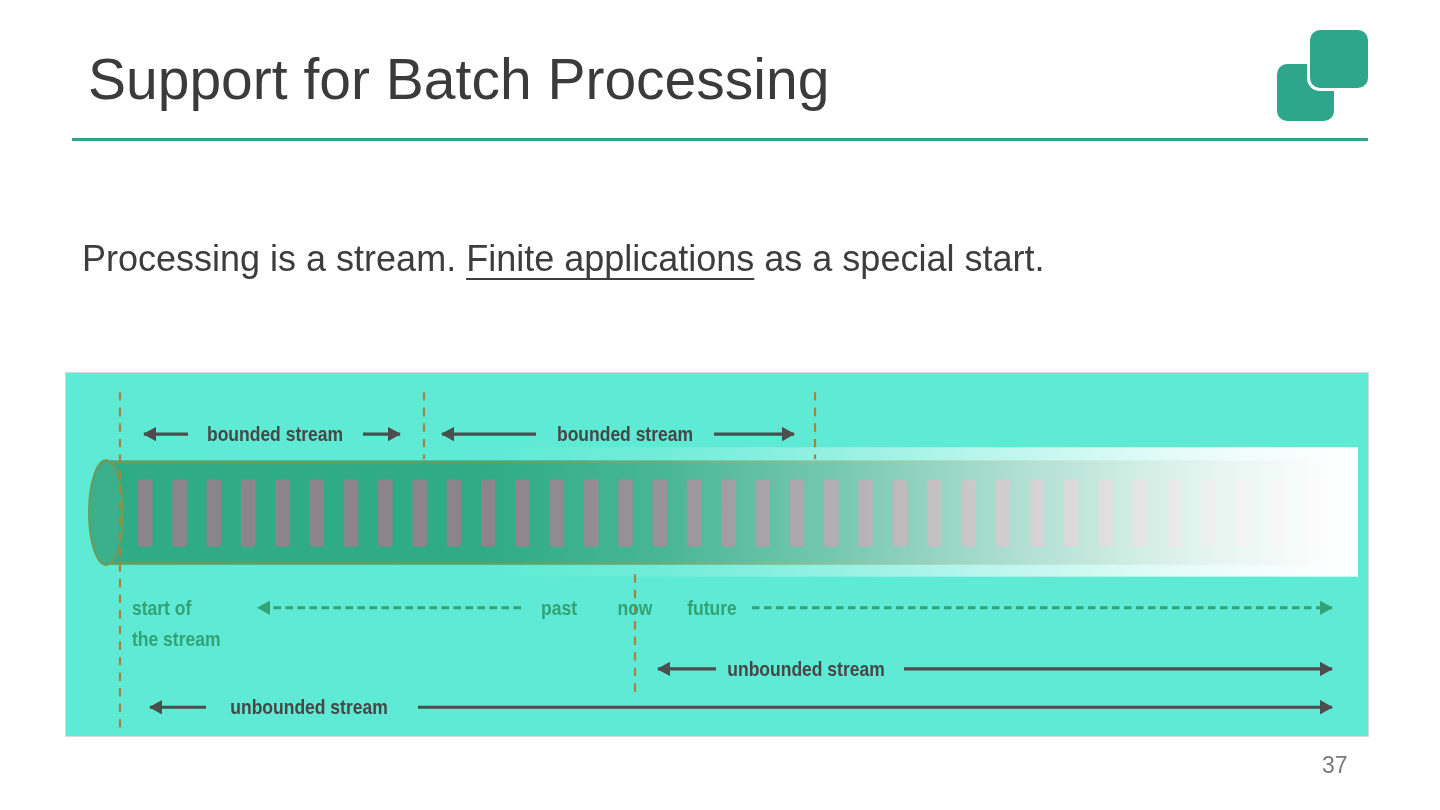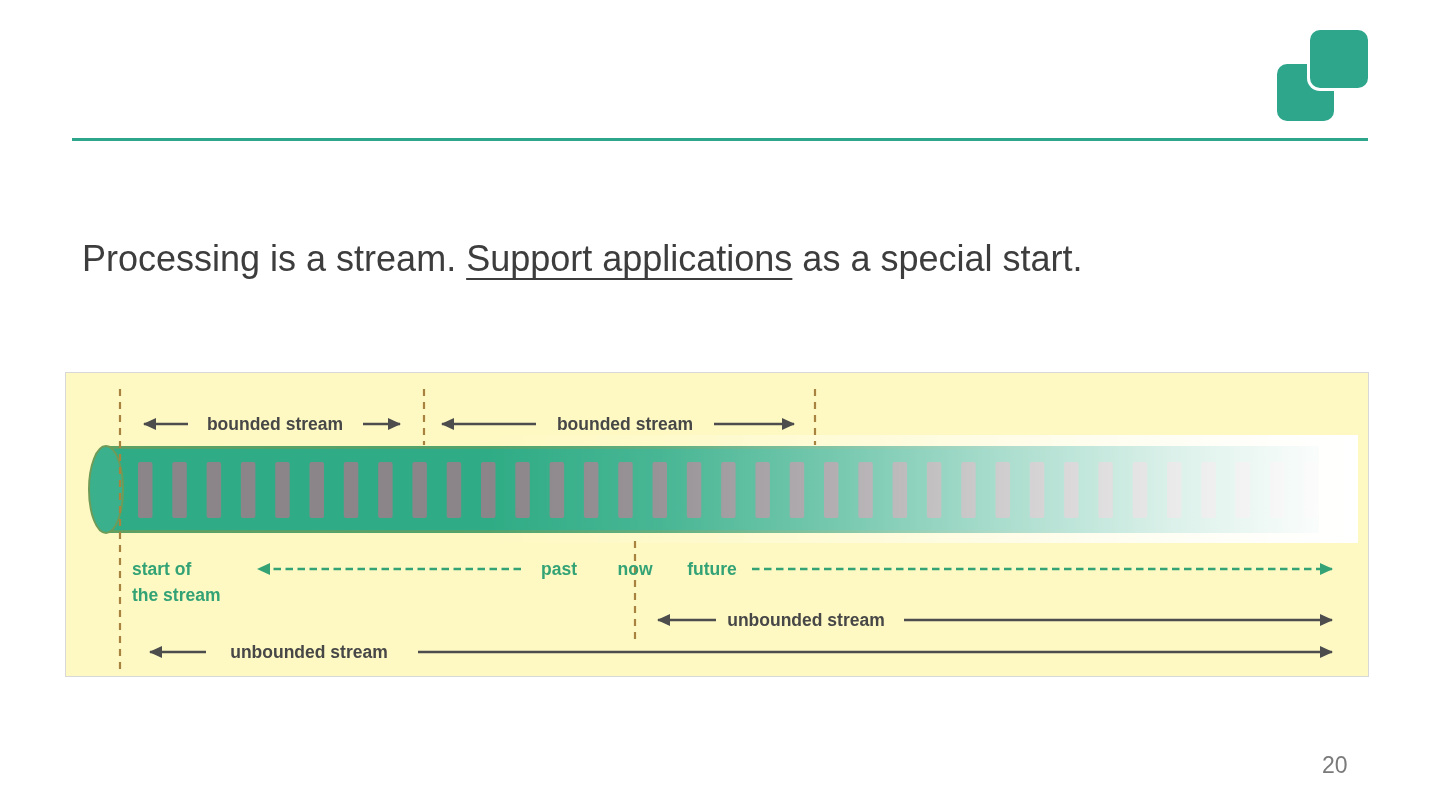--- a/index.html
+++ b/index.html
@@ -18,22 +18,22 @@
 
   .logo{position:absolute;left:1270px;top:20px;width:110px;height:110px;}
   .logo-sq{position:absolute;border-radius:10px;background:var(--accent,#2EA68C);}
   .logo-sq.back{left:7px;top:44px;width:57px;height:57px;}
   .logo-sq.front{left:40px;top:10px;width:58px;height:58px;box-shadow:0 0 0 3px #fff;}
 
   .body-text{position:absolute;left:82px;top:238px;margin:0;font-size:36px;font-weight:300;
              color:#3D3D3D;white-space:nowrap;}
   .body-text .u{text-decoration:underline;text-decoration-thickness:2px;text-underline-offset:7px;}
 
-  .diagram{position:absolute;left:65px;top:372px;width:1304px;height:305px;margin:0;
-           background:#fef9c3;border:1px solid var(--panel-border,#D8D8D8);box-sizing:border-box;}
+  .diagram{position:absolute;left:65px;top:372px;width:1304px;height:365px;margin:0;
+           background:#5eead4;border:1px solid var(--panel-border,#D8D8D8);box-sizing:border-box;}
   .diagram svg{display:block;width:100%;height:100%;}
 
   .page-number{position:absolute;left:1322px;top:752px;font-size:23px;color:#7A7A7A;}
 
   
   .guide{stroke:var(--guide-dash,#A8833F);stroke-width:2.2;stroke-dasharray:7 6;fill:none;}
   .dark-line{stroke:var(--arrow-dark,#4D4D4D);stroke-width:2.6;fill:none;}
   .green-line{stroke:var(--green-text,#33A376);stroke-width:2.6;stroke-dasharray:7.5 4.5;fill:none;}
   .mk-dark{fill:var(--arrow-dark,#4D4D4D);}
   .mk-green{fill:var(--green-text,#33A376);}
@@ -43,29 +43,30 @@
   .cyl-body{fill:var(--cylinder,#2FAC85);}
   .cyl-cap{fill:var(--cylinder-cap,#3AB08D);stroke:var(--cylinder-edge,#6E9C58);stroke-width:2;}
   .cyl-edge{stroke:url(#edgeGrad);stroke-width:2.5;fill:none;}
   .bars{fill:var(--record-bar,#8B8589);}
 </style>
 </head>
 <body>
 
 <div class="slide">
 
+  <h1 class="slide-title">Support for Batch Processing</h1>
 
   <div class="logo">
     <div class="logo-sq back"></div>
     <div class="logo-sq front"></div>
   </div>
 
   <div class="title-rule"></div>
 
-  <p class="body-text"><span>Processing is a stream. </span><span class="u">Support applications</span><span> as a special start.</span></p>
+  <p class="body-text"><span>Processing is a stream. </span><span class="u">Finite applications</span><span> as a special start.</span></p>
 
   <figure class="diagram">
     <svg viewBox="0 0 1302 303" preserveAspectRatio="none">
       <defs>
         <marker id="ahDR" markerUnits="userSpaceOnUse" markerWidth="13" markerHeight="12" refX="12" refY="6" orient="0">
           <path class="mk-dark" d="M0,0 L13,6 L0,12 Z"></path>
         </marker>
         <marker id="ahDL" markerUnits="userSpaceOnUse" markerWidth="13" markerHeight="12" refX="1" refY="6" orient="0">
           <path class="mk-dark" d="M13,0 L0,6 L13,12 Z"></path>
         </marker>
@@ -167,14 +168,14 @@
         <text class="lbl lbl-dark" x="740" y="247" text-anchor="middle" dominant-baseline="central">unbounded stream</text>
         <line class="dark-line" x1="838" y1="247" x2="1266" y2="247" marker-end="url(#ahDR)"></line>
 
         <line class="dark-line" x1="140" y1="279" x2="84" y2="279" marker-end="url(#ahDL)"></line>
         <text class="lbl lbl-dark" x="243" y="279" text-anchor="middle" dominant-baseline="central">unbounded stream</text>
         <line class="dark-line" x1="352" y1="279" x2="1266" y2="279" marker-end="url(#ahDR)"></line>
       </g>
     </svg>
   </figure>
 
-  <div class="page-number">20</div>
+  <div class="page-number">37</div>
 </div>
 
 </body></html>

